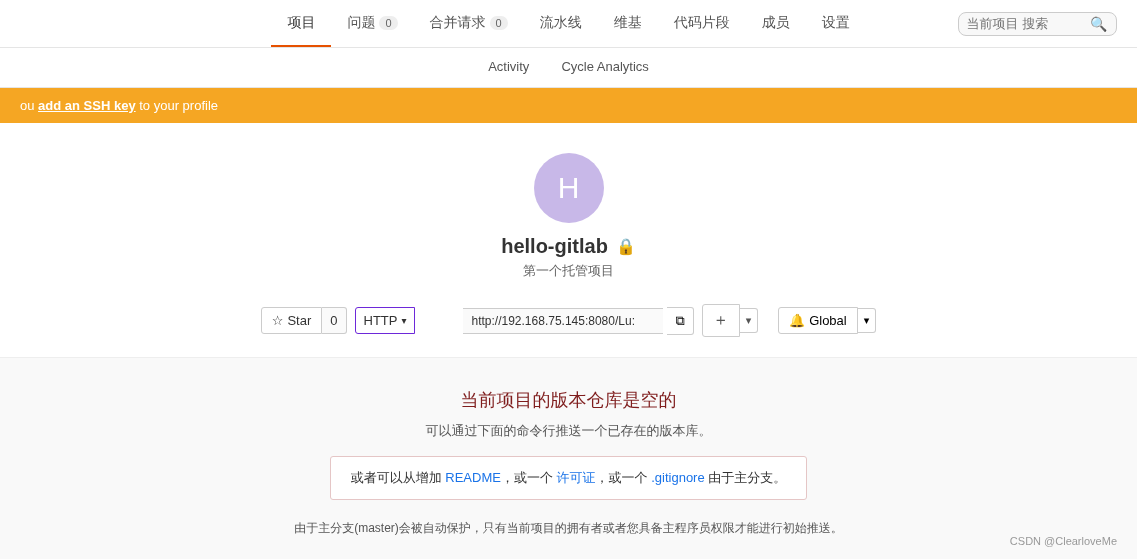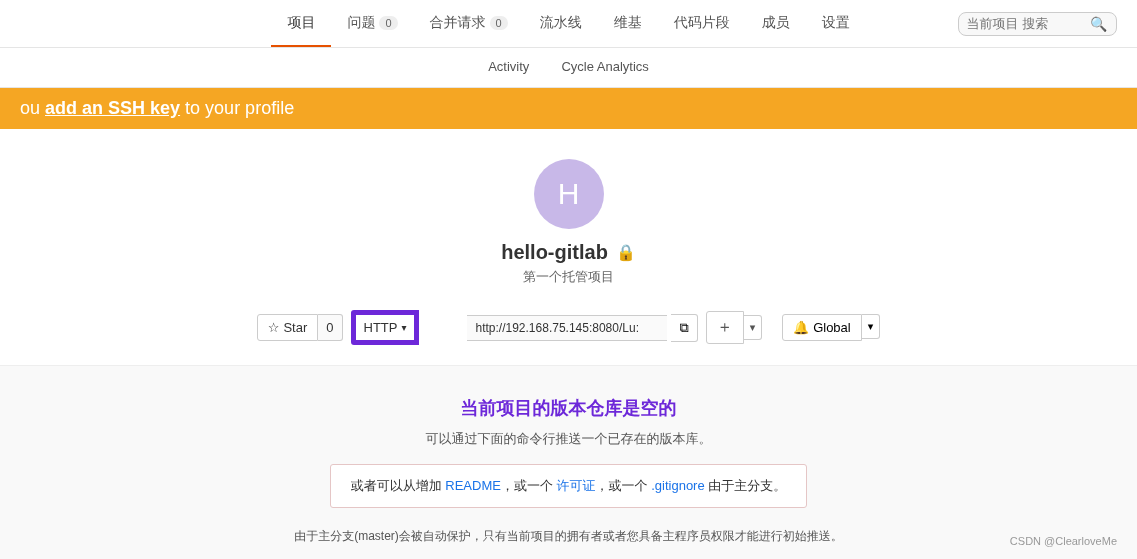--- a/index.html
+++ b/index.html
@@ -100,21 +100,21 @@
     .secondary-tab.active {
       color: #1a73e8;
       border-bottom: 2px solid #1a73e8;
     }
 
     
     .warning-banner {
       background: #f5a623;
       color: #fff;
       padding: 10px 20px;
-      font-size: 18px;
+      font-size: 13px;
     }
     .warning-banner a {
       color: #fff;
       font-weight: bold;
       text-decoration: underline;
     }
 
     
     .project-header {
       display: flex;
@@ -183,21 +183,21 @@
       display: flex;
       align-items: center;
       gap: 4px;
     }
     .url-box {
       display: flex;
       align-items: center;
       gap: 4px;
     }
     .url-label {
-      border: 5px solid #6d28d9;
+      border: 1px solid #6d28d9;
       background: #fff;
       border-radius: 3px 0 0 3px;
       padding: 5px 8px;
       cursor: pointer;
       font-size: 13px;
       color: #333;
       display: flex;
       align-items: center;
       gap: 4px;
     }
@@ -261,22 +261,22 @@
 
     
     .main-content {
       max-width: 900px;
       margin: 30px auto;
       padding: 0 20px;
       text-align: center;
     }
     .empty-title {
       font-size: 18px;
-      font-weight: 700;
-      color: #6d28d9;
+      font-weight: 400;
+      color: #7f1d1d;
       margin-bottom: 10px;
     }
     .empty-desc {
       font-size: 13px;
       color: #555;
       margin-bottom: 16px;
     }
     .hint-box {
       border: 1px solid #e5c6c6;
       background: #fff;
@@ -391,21 +391,21 @@
 
       <div style="display:flex; align-items:center;">
         <button class="plus-btn">
           <span>＋</span>
         </button>
         <button class="plus-dropdown">
           <span>▾</span>
         </button>
       </div>
 
-      <div style="display:flex; align-items:flex-start;margin-left:12px;">
+      <div style="display:flex; align-items:center;margin-left:12px;">
         <button class="bell-btn">
           <span>🔔</span>
           <span>Global</span>
         </button>
         <button class="bell-dropdown">
           <span>▾</span>
         </button>
       </div>
     </div>
   </div>

